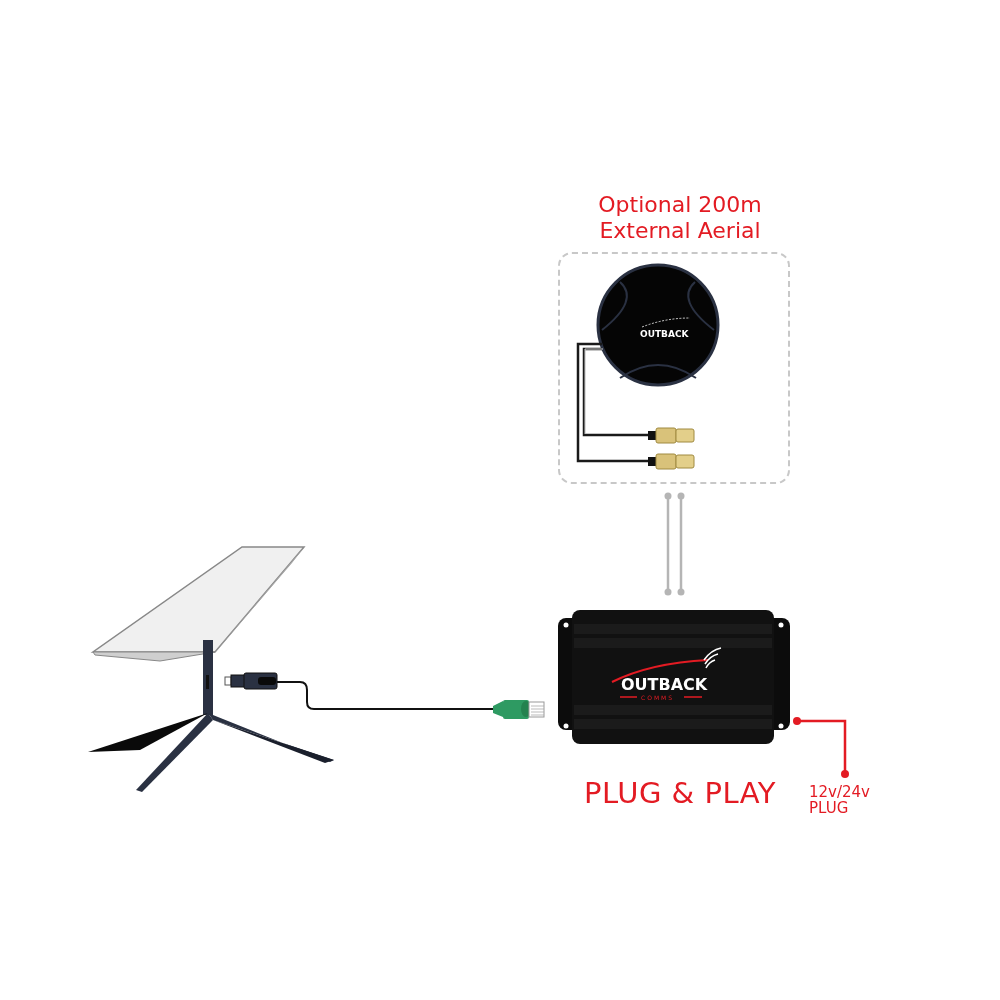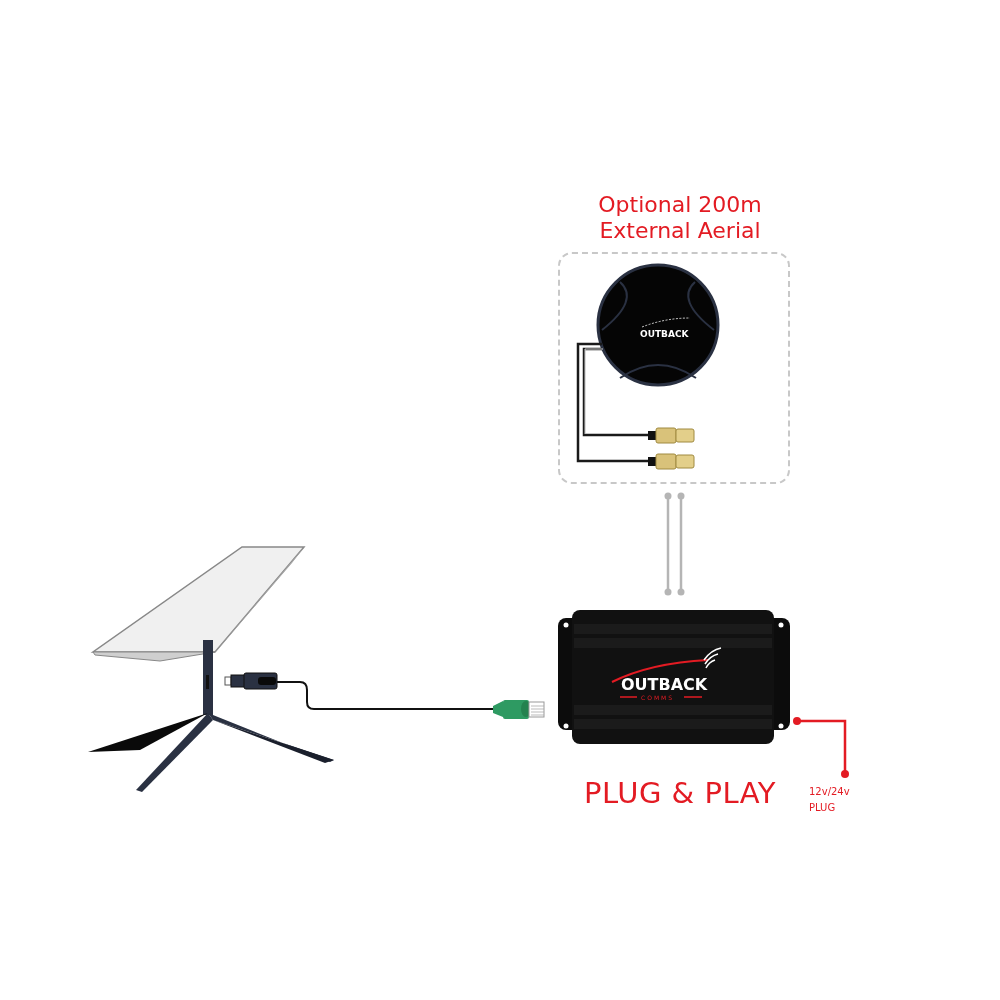--- a/index.html
+++ b/index.html
@@ -2,21 +2,21 @@
 <html><head>
   <meta charset="utf-8">
   <style>
     html, body { margin: 0; padding: 0; background: #ffffff; }
     body { width: 1000px; height: 1000px; position: relative; overflow: hidden; font-family: "DejaVu Sans", sans-serif; }
     .abs { position: absolute; }
     .red-label { color: #e31b23; font-family: "DejaVu Sans", sans-serif; }
     #aerial-title { left: 560px; top: 192px; width: 240px; text-align: center; font-size: 22px; line-height: 26px; }
     #aerial-box { left: 558px; top: 252px; width: 232px; height: 232px; border: 2px dashed #c8c8c8; border-radius: 14px; box-sizing: border-box; }
     #plug-play { left: 584px; top: 752px; font-size: 29px; letter-spacing: 0.5px; margin-top: 24px; }
-    #power-label { left: 809px; top: 784px; font-size: 10px; line-height: 16px; }
+    #power-label { left: 809px; top: 784px; font-size: 15px; line-height: 16px; }
     svg.layer { position: absolute; left: 0; top: 0; }
   </style>
 </head>
 <body>
 
 <div id="aerial-title" class="abs red-label">
   <div>Optional 200m</div>
   <div>External Aerial</div>
 </div>
 

